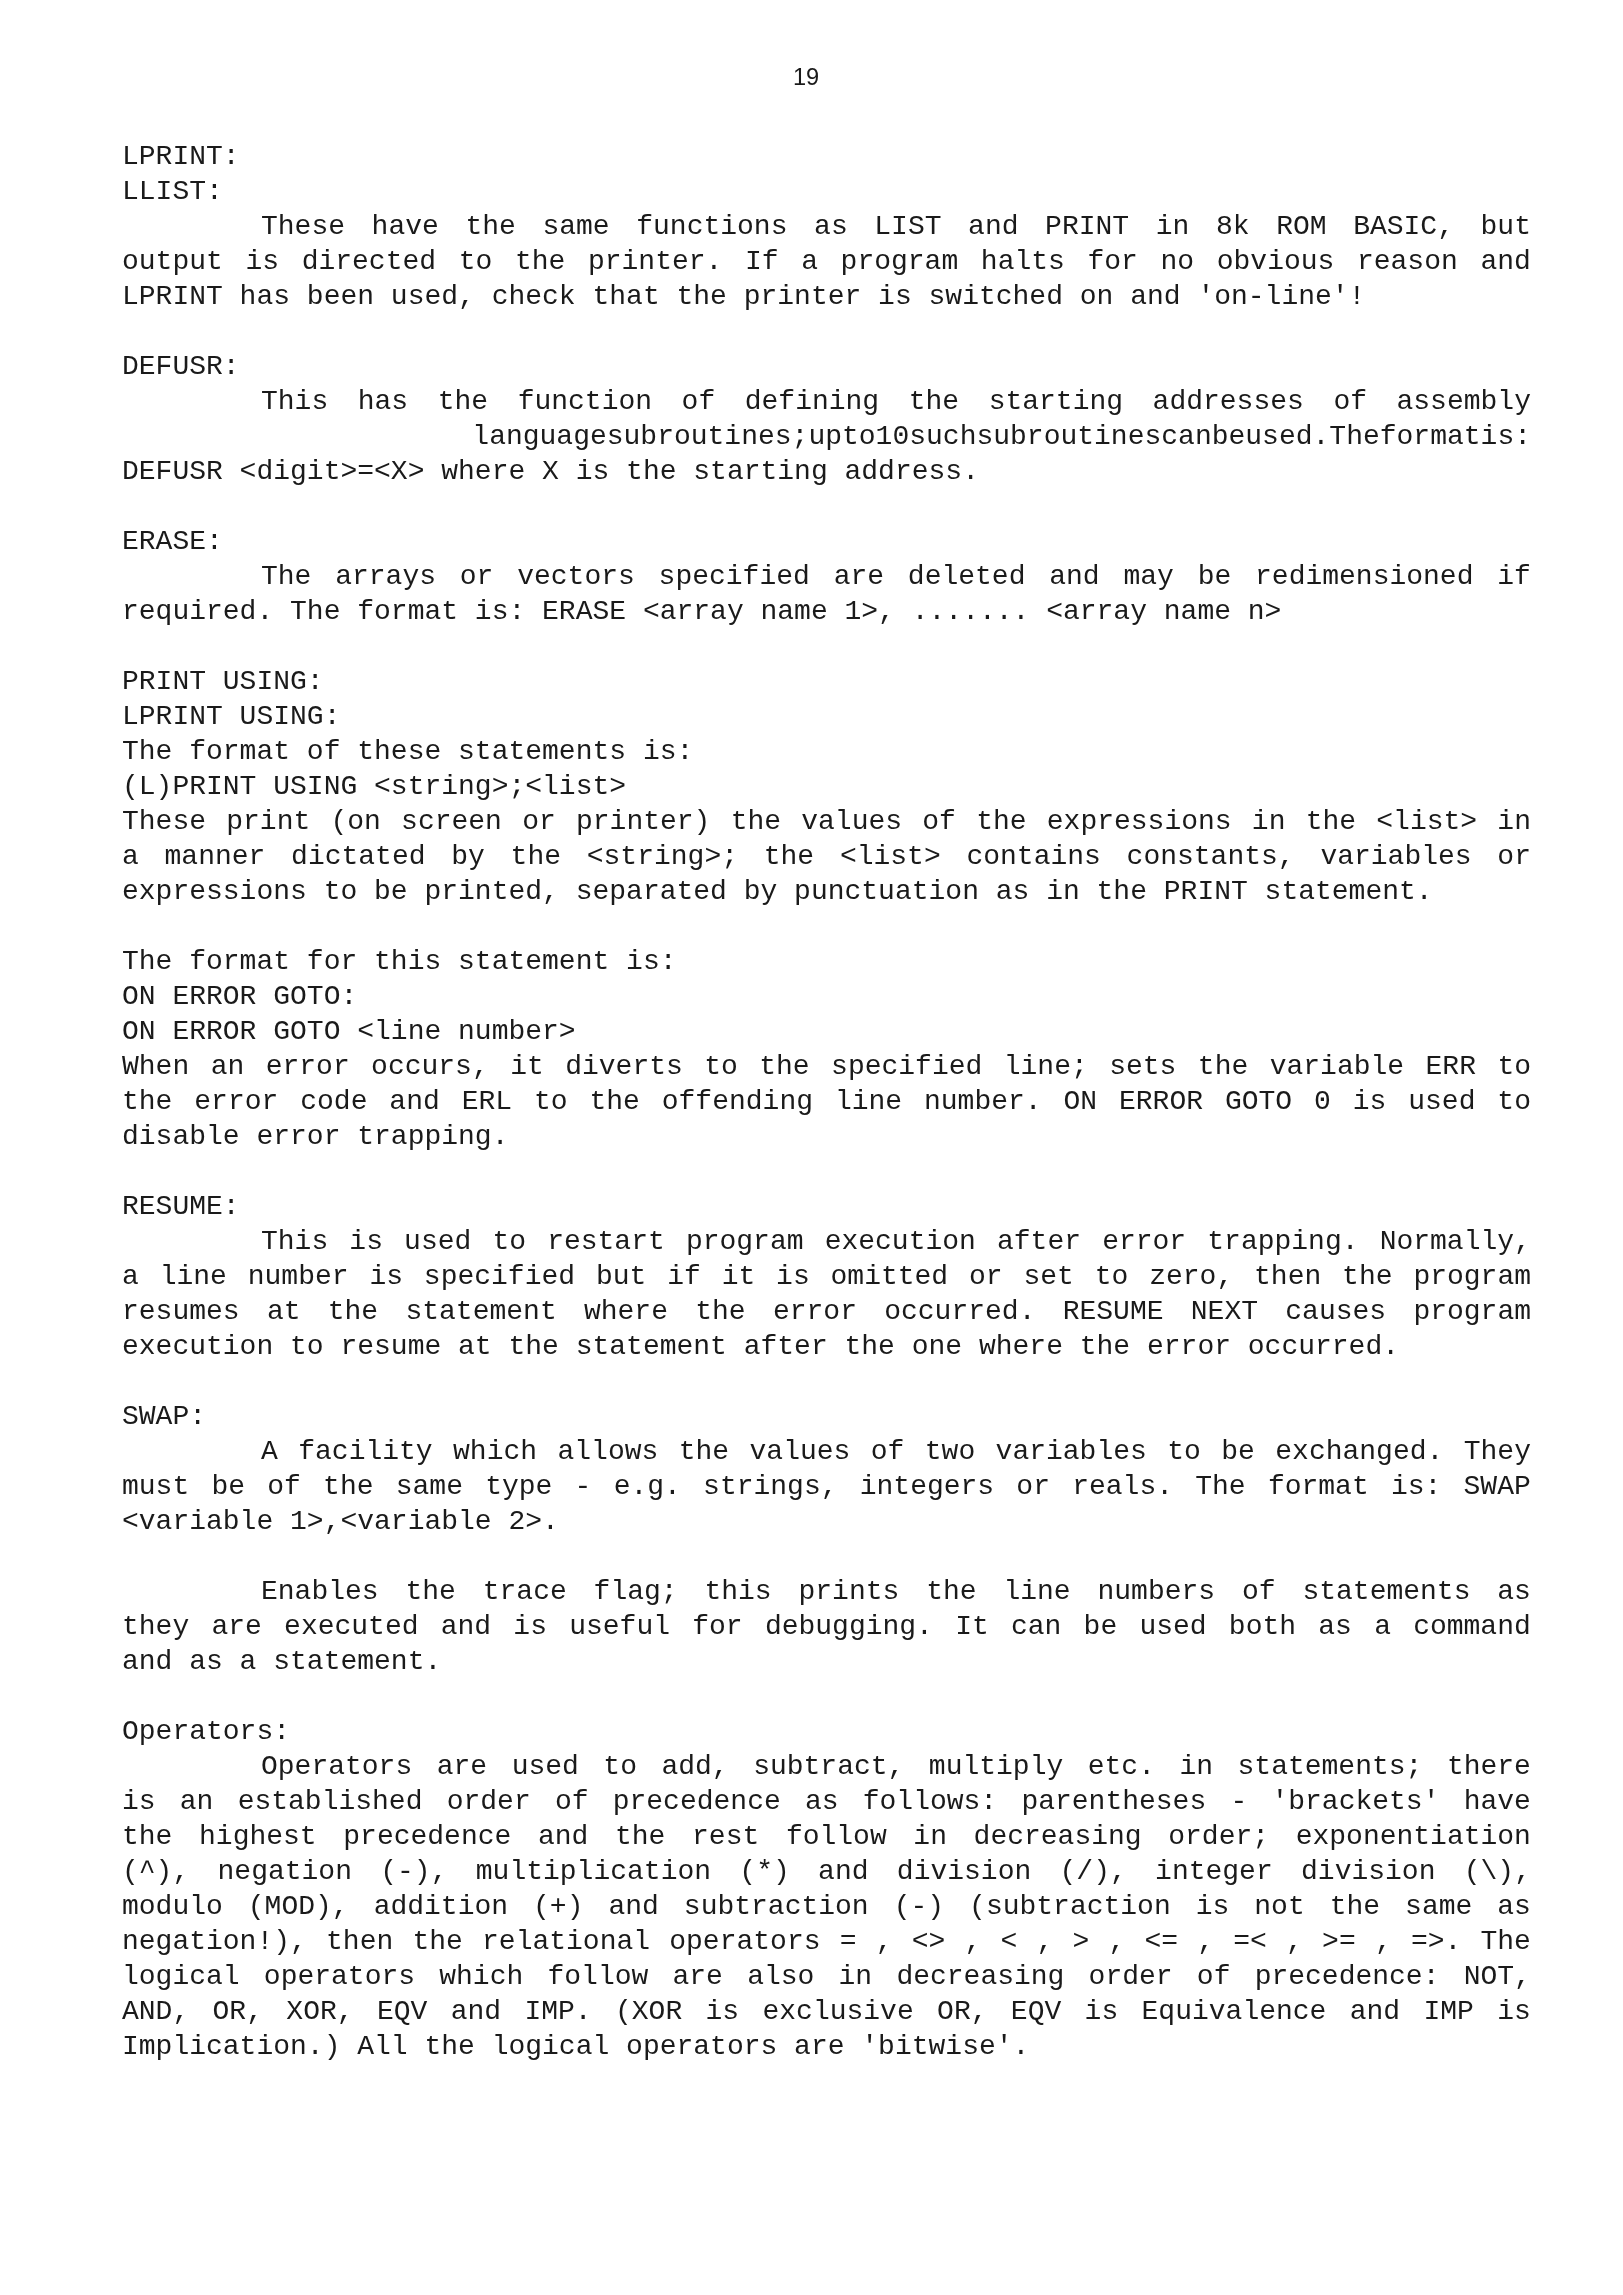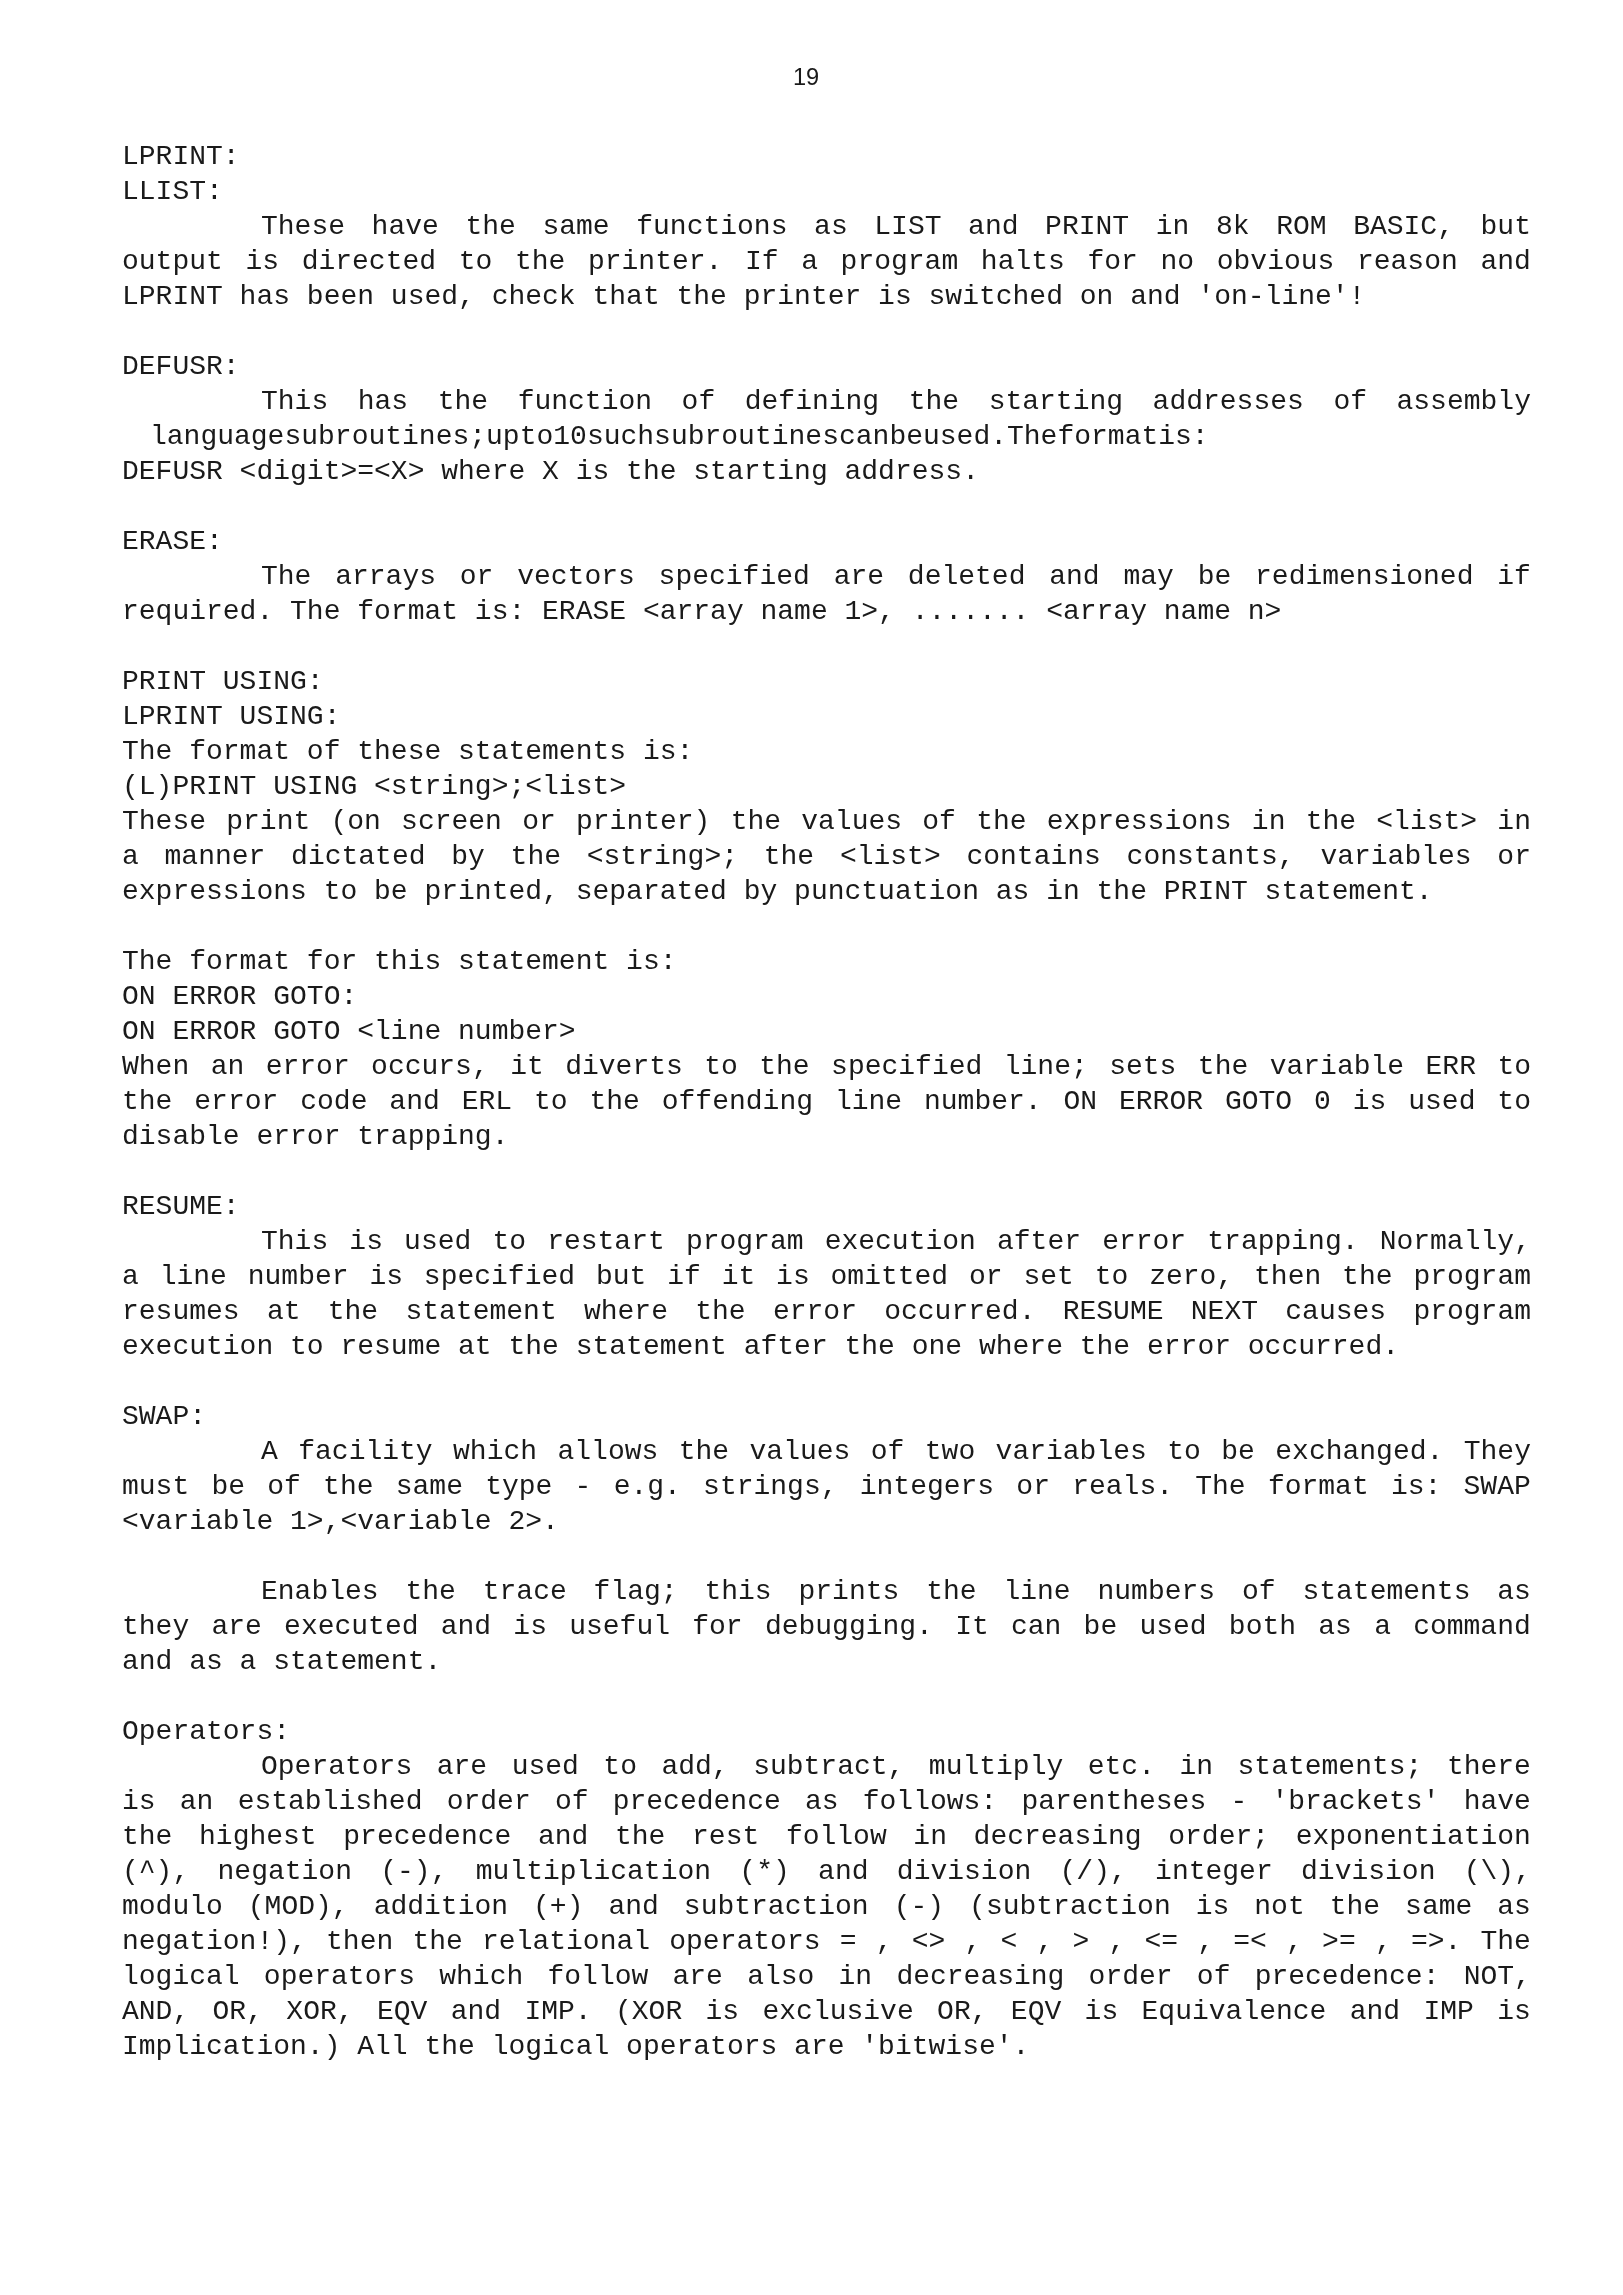--- a/index.html
+++ b/index.html
@@ -32,21 +32,21 @@
     <div class="section">
       <span class="pline heading">LPRINT:</span>
       <span class="pline heading">LLIST:</span>
       <span class="line indent" style="display: flex; justify-content: space-between; white-space: pre;"><span>These</span><span>have</span><span>the</span><span>same</span><span>functions</span><span>as</span><span>LIST</span><span>and</span><span>PRINT</span><span>in</span><span>8k</span><span>ROM</span><span>BASIC,</span><span>but</span></span>
       <span class="line" style="display: flex; justify-content: space-between; white-space: pre;"><span>output</span><span>is</span><span>directed</span><span>to</span><span>the</span><span>printer.</span><span>If</span><span>a</span><span>program</span><span>halts</span><span>for</span><span>no</span><span>obvious</span><span>reason</span><span>and</span></span>
       <span class="line last" style="white-space: pre; text-align: left;">LPRINT has been used, check that the printer is switched on and 'on-line'!</span>
     </div>
     <div class="section">
       <span class="pline heading">DEFUSR:</span>
       <span class="line indent" style="display: flex; justify-content: space-between; white-space: pre;"><span>This</span><span>has</span><span>the</span><span>function</span><span>of</span><span>defining</span><span>the</span><span>starting</span><span>addresses</span><span>of</span><span>assembly</span></span>
-      <span class="line" style="display: flex; justify-content: flex-start; white-space: pre; margin-left: 28px;"><span>language</span><span>subroutines;</span><span>up</span><span>to</span><span>10</span><span>such</span><span>subroutines</span><span>can</span><span>be</span><span>used.</span><span>The</span><span>format</span><span>is:</span></span>
+      <span class="line" style="display: flex; justify-content: flex-end; white-space: pre;"><span>language</span><span>subroutines;</span><span>up</span><span>to</span><span>10</span><span>such</span><span>subroutines</span><span>can</span><span>be</span><span>used.</span><span>The</span><span>format</span><span>is:</span></span>
       <span class="line last" style="white-space: pre; text-align: center;">DEFUSR &lt;digit&gt;=&lt;X&gt; where X is the starting address.</span>
     </div>
     <div class="section">
       <span class="pline heading">ERASE:</span>
       <span class="line indent" style="display: flex; justify-content: space-between; white-space: pre;"><span>The</span><span>arrays</span><span>or</span><span>vectors</span><span>specified</span><span>are</span><span>deleted</span><span>and</span><span>may</span><span>be</span><span>redimensioned</span><span>if</span></span>
       <span class="line last" style="white-space: pre; text-align: left;">required. The format is: ERASE &lt;array name 1&gt;, ....... &lt;array name n&gt;</span>
     </div>
     <div class="section">
       <span class="pline heading">PRINT USING:</span>
       <span class="pline heading">LPRINT USING:</span>

